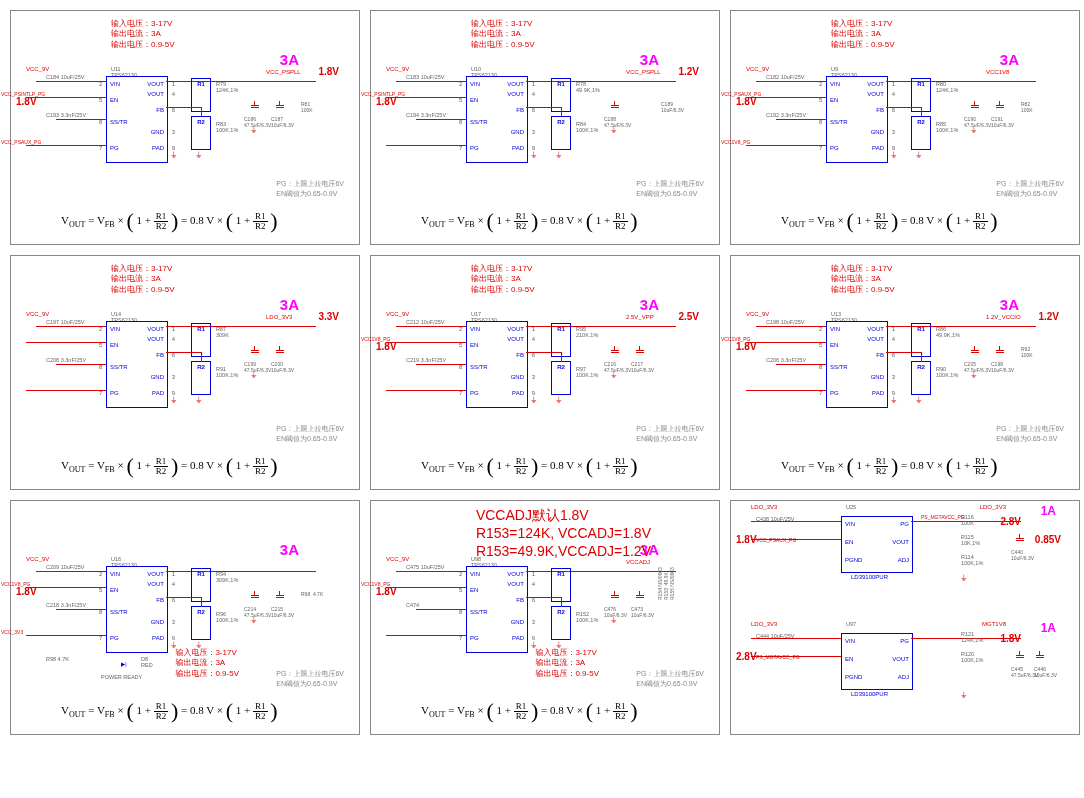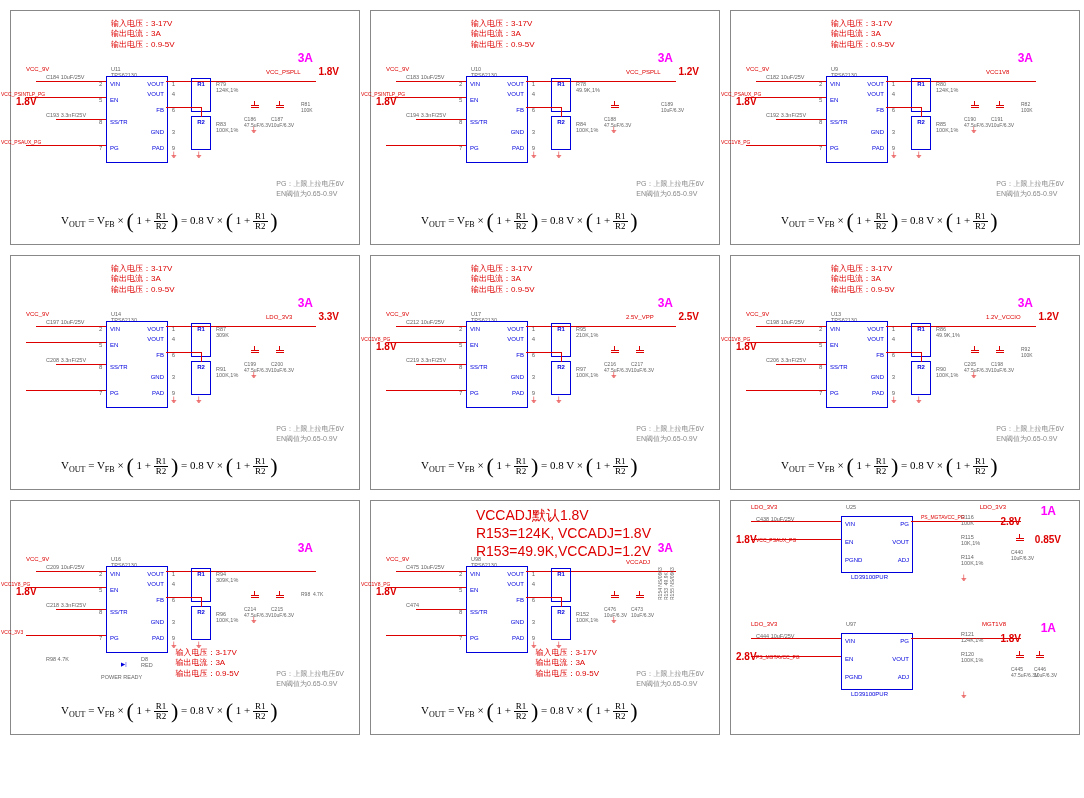--- a/index.html
+++ b/index.html
@@ -1,20 +1,20 @@
 <!DOCTYPE html>
 <html><head>
 <meta charset="utf-8">
 <style>
   body{margin:0;padding:10px;font-family:Arial,sans-serif;font-size:7px;background:#fff;color:#000}
   .grid{display:grid;grid-template-columns:repeat(3,350px);gap:10px}
   .cell{border:1px solid #888;padding:8px;position:relative;height:235px;box-sizing:border-box}
   .specs{color:#d00;font-size:8px;line-height:1.3;position:absolute;top:8px;left:100px}
   .specs.r2{left:auto;right:120px;bottom:55px;top:auto}
-  .curr{color:#f0f;font-weight:bold;font-size:12px;position:absolute;top:40px;right:46px}
+  .curr{color:#f0f;font-weight:bold;font-size:15px;position:absolute;top:40px;right:60px}
   .curr.sm{font-size:12px}
   .vout{color:#d00;font-weight:bold;font-size:10px;position:absolute;top:55px;right:20px}
   .vleft{color:#d00;font-weight:bold;font-size:10px;position:absolute;top:85px;left:5px}
   .formula{position:absolute;bottom:10px;left:50px;font-size:11px;font-family:'Times New Roman',serif}
   .formula sub{font-size:8px}
   .frac{display:inline-block;text-align:center;vertical-align:middle;font-size:9px;line-height:1}
   .frac .n{border-bottom:1px solid #000;display:block;padding:0 2px}
   .frac .d{display:block;padding:0 2px}
   .paren{font-size:22px;vertical-align:middle;font-weight:100}
   .pgnote{color:#888;font-size:7px;position:absolute;bottom:45px;right:15px;text-align:left}

